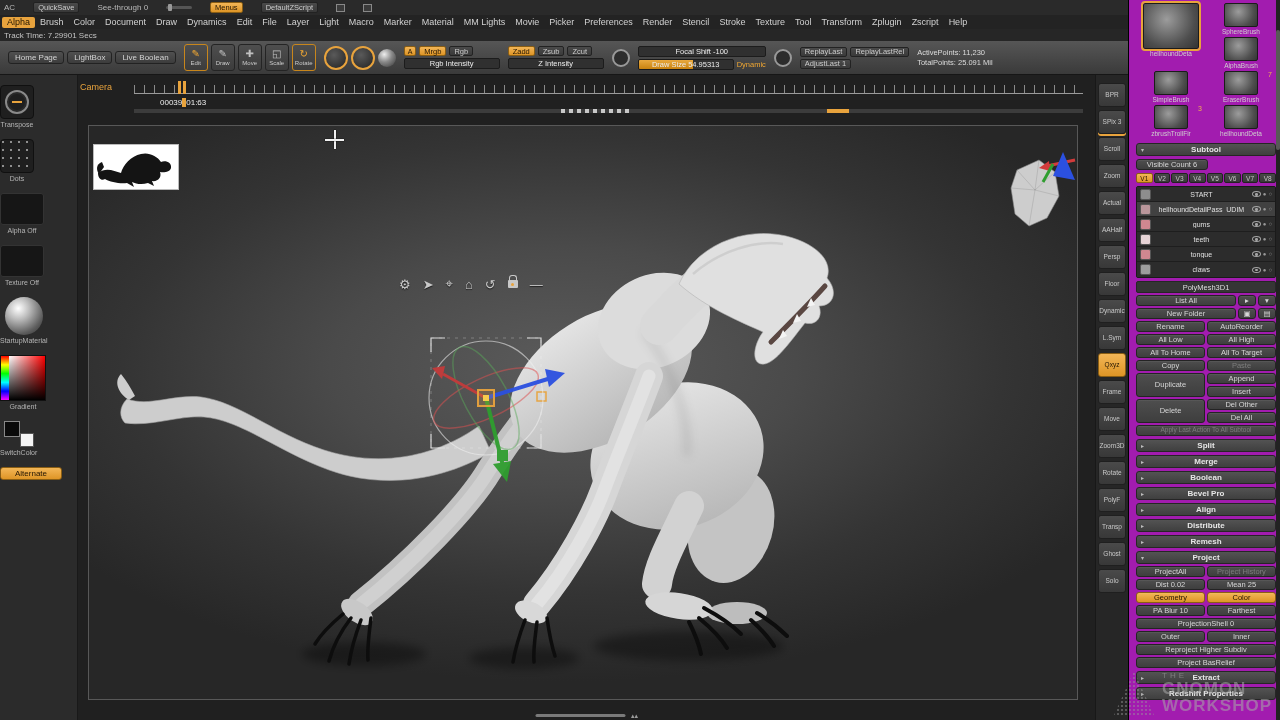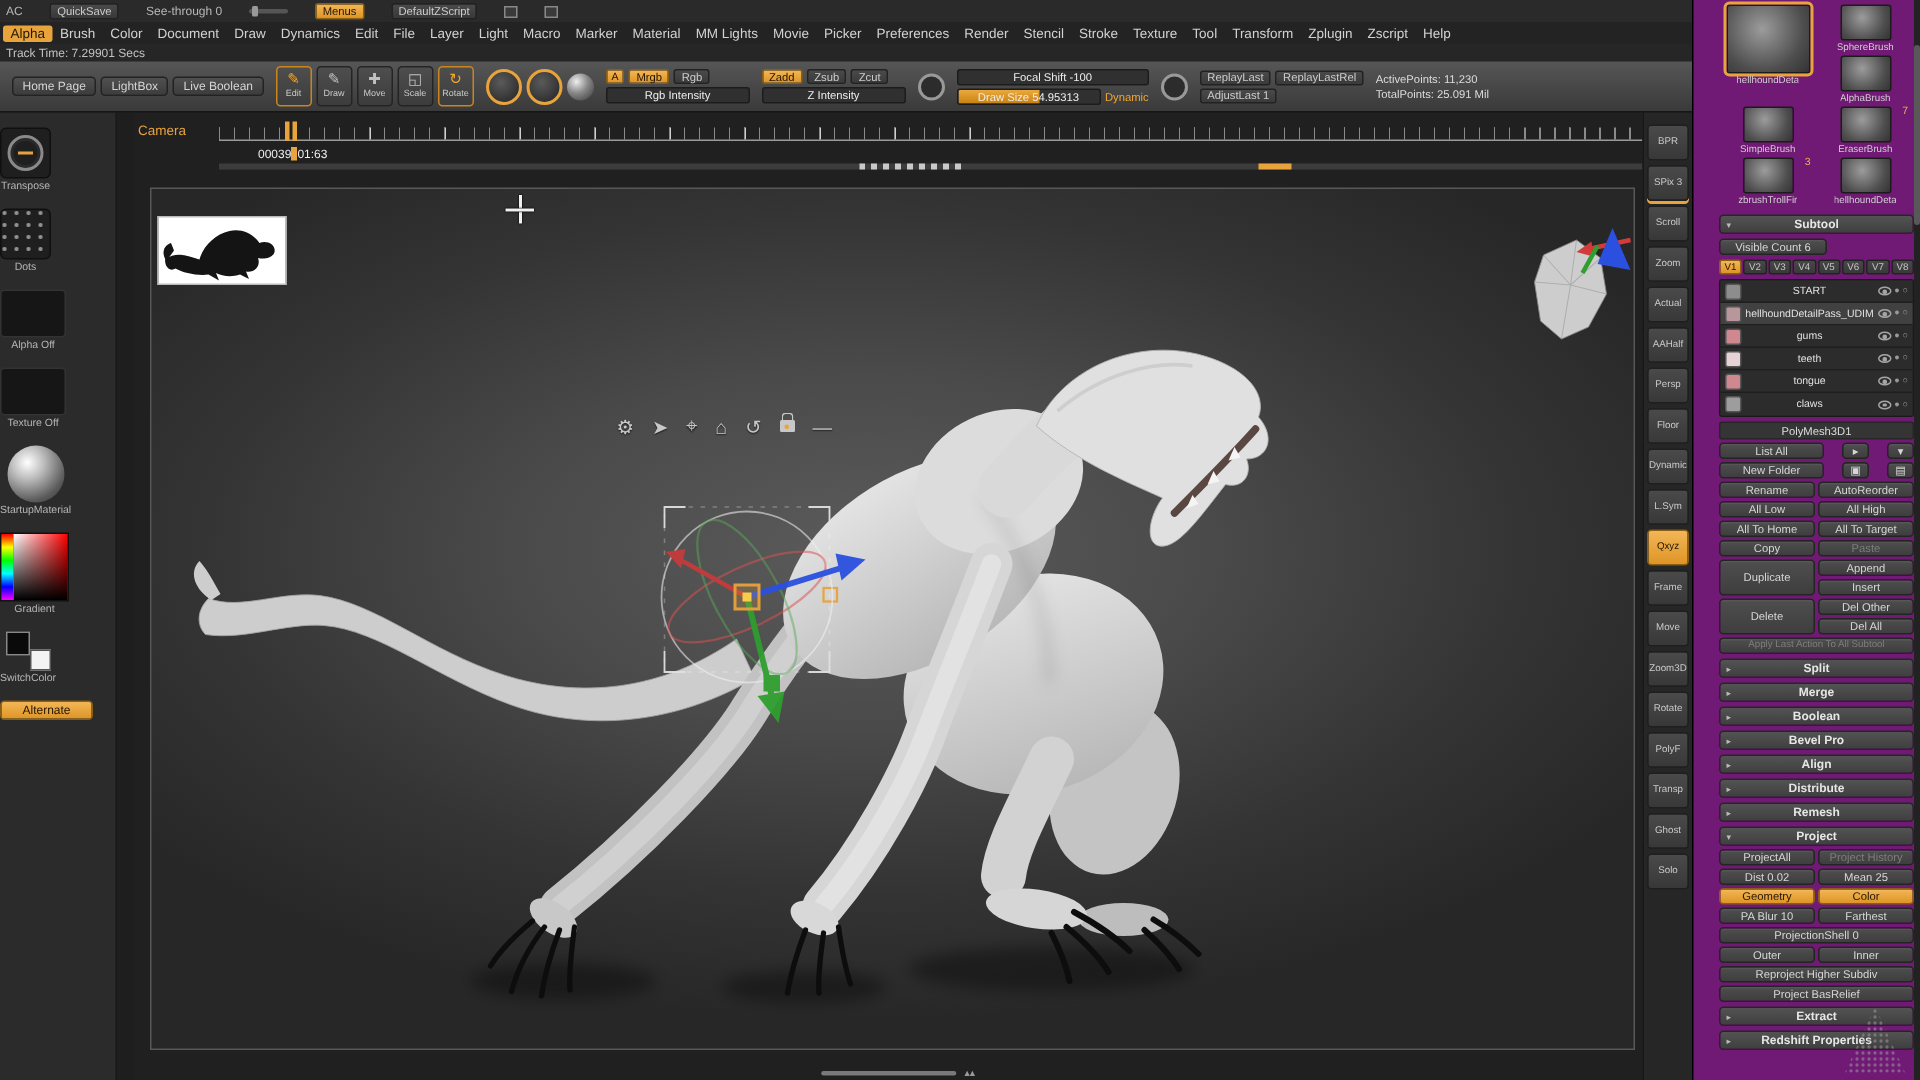--- a/index.html
+++ b/index.html
@@ -53,21 +53,21 @@
   .ic-sphere{width:38px;height:38px;border-radius:50%;background:radial-gradient(circle at 35% 30%,#fff,#bdbdbd 30%,#5c5c5c 70%,#2a2a2a)}
   .ic-gradient{width:46px;height:46px;display:flex;border:1px solid #111}
   .ic-gradient .hue{width:8px;background:linear-gradient(#f00,#ff0,#0f0,#0ff,#00f,#f0f)}
   .ic-gradient .sq{flex:1;background-image:linear-gradient(to bottom,rgba(0,0,0,0),#000),linear-gradient(to right,#fff,#f00)}
   .ic-switch{position:relative;width:30px;height:26px}
   .ic-switch .blk{position:absolute;left:0;top:0;width:16px;height:16px;background:#0a0a0a;border:1px solid #888}
   .ic-switch .wht{position:absolute;right:0;bottom:0;width:14px;height:14px;background:#f4f4f4;border:1px solid #555}
   .alt-btn{width:62px;height:13px;font-size:8px;display:flex;align-items:center;justify-content:center;background:linear-gradient(#f3b657,#de9526);color:#231503;border:1px solid #8a5e14;border-radius:3px;font-family:inherit}
 
   
-  .canvas-region{position:absolute;left:90px;top:75px;width:1017px;height:645px;background:#202020;z-index:1}
+  .canvas-region{position:absolute;left:78px;top:75px;width:1017px;height:645px;background:#202020;z-index:1}
   .cam-label{position:absolute;left:2px;top:7px;font-size:9px;color:#e8a33d}
   .ruler{position:absolute;left:56px;right:12px;top:10px;height:9px;border-bottom:1px solid #9a9a9a;background:repeating-linear-gradient(90deg,#8a8a8a 0 1px,transparent 1px 10px),repeating-linear-gradient(90deg,#cfcfcf 0 1px,transparent 1px 50px)}
   .tl-marker{position:absolute;top:6px;width:3px;height:13px;background:#e8a33d}
   .tl-frame{position:absolute;left:82px;top:23px;display:flex;align-items:center;gap:0;font-size:8px;color:#eee}
   .tl-sep{width:4px;height:9px;background:#e8a33d;display:inline-block}
   .ruler2{position:absolute;left:56px;right:12px;top:34px;height:4px;background:#3c3c3c}
   .ruler2 .oseg{position:absolute;left:73%;width:22px;top:0;bottom:0;background:#e8a33d}
   .ruler2 .lseg{position:absolute;left:45%;width:70px;top:0;bottom:0;background:repeating-linear-gradient(90deg,#c9c9c9 0 4px,transparent 4px 8px)}
   .doc{position:absolute;left:10px;top:50px;width:990px;height:575px;border:1px solid #585858;background:radial-gradient(ellipse 62% 55% at 48% 42%,#5b5b5b 0%,#4a4a4a 38%,#343434 72%,#272727 100%)}
   .doc-logo{position:absolute;left:4px;top:18px;width:86px;height:46px;background:#fff;border:1px solid #bbb}
@@ -84,21 +84,21 @@
   .scrollmarks .bar{width:90px;height:3px;background:#7a7a7a;border-radius:2px}
   .scrollmarks .tri{font-size:7px;color:#9a9a9a;line-height:1}
 
   
   .right-rail{position:absolute;left:1095px;top:75px;width:33px;bottom:0;background:#262626;border-left:1px solid #181818;display:flex;flex-direction:column;align-items:center;padding-top:8px;gap:3px;z-index:5}
   .rail-btn{width:28px;height:24px;display:flex;align-items:center;justify-content:center;background:linear-gradient(#4a4a4a,#383838);border:1px solid #1f1f1f;border-radius:3px;color:#c9c9c9;font-size:6.5px;font-family:inherit;line-height:1;text-align:center;white-space:nowrap;overflow:hidden}
   .rail-btn.accent{background:linear-gradient(#f3b657,#de9526);color:#231503;border-color:#8a5e14}
   .rail-btn.underline{box-shadow:0 2px 0 #e8a33d}
 
   
-  .right-panel{position:absolute;left:1128px;top:0;width:152px;height:720px;background:#701a75;border-left:1px solid #000;display:flex;flex-direction:column;padding:2px 4px 0 17px;z-index:6}
+  .right-panel{position:absolute;left:1128px;top:0;width:152px;height:720px;background:#a21caf;border-left:1px solid #000;display:flex;flex-direction:column;padding:2px 4px 0 7px;z-index:6}
   .panel-scroll{position:absolute;right:0;top:0;bottom:0;width:4px;background:#222}
   .panel-scroll::before{content:'';position:absolute;left:0;right:0;top:30px;height:120px;background:#585858;border-radius:2px}
   .brushes{display:grid;grid-template-columns:1fr 1fr;gap:2px;padding:1px 1px 3px 1px}
   .brush-cell{position:relative;display:flex;flex-direction:column;align-items:center;gap:1px;min-width:0}
   .brush-cell.selected{grid-row:span 2}
   .brush-thumb{width:34px;height:24px;border:1px solid #1b1b1b;border-radius:2px;background:radial-gradient(circle at 42% 35%,#9c9c9c,#4e4e4e 65%,#333)}
   .brush-cell.selected .brush-thumb{width:56px;height:46px;outline:2px solid #e8a33d}
   .brush-name{font-size:6.5px;color:#cfcfcf;max-width:100%;white-space:nowrap;overflow:hidden}
   .brush-badge{position:absolute;top:0;right:3px;font-size:7px;color:#f0b050;z-index:2}
   .brush-badge:empty{display:none}
@@ -116,21 +116,21 @@
   .st-thumb{width:11px;height:11px;border:1px solid #555;border-radius:2px;flex:none}
   .st-name{flex:1;text-align:center;font-size:7px;color:#e0e0e0;white-space:nowrap;overflow:hidden}
   .st-eye{width:9px;height:6px;border:1px solid #a5a5a5;border-radius:50%;position:relative;flex:none}
   .st-eye::after{content:'';position:absolute;left:2.5px;top:1px;width:2.5px;height:2.5px;border-radius:50%;background:#a5a5a5}
   .st-ico{font-size:6px;color:#999;line-height:1}
   .polymesh{height:12px;display:flex;align-items:center;justify-content:center;background:#353535;border:1px solid #262626;border-radius:2px;font-size:7.5px;color:#ddd;margin-top:3px}
   .b{display:flex;align-items:center;justify-content:center;background:linear-gradient(#4e4e4e,#3e3e3e);border:1px solid #242424;border-radius:3px;color:#d6d6d6;font-size:7.5px;height:11px;padding:0 2px;line-height:1;white-space:nowrap;overflow:hidden;font-family:inherit;box-shadow:inset 0 1px 0 rgba(255,255,255,.05)}
   .b.accent{background:linear-gradient(#f3b657,#de9526);color:#231503;border-color:#8a5e14}
   .b.muted{color:#7d7d7d}
   .row2{display:grid;grid-template-columns:1fr 1fr;gap:2px;margin-top:2px}
-  .row3{display:grid;grid-template-columns:1fr 18px 18px;gap:12px;margin-top:2px}
+  .row3{display:grid;grid-template-columns:1fr 18px 18px;gap:2px;margin-top:2px}
   .dup-row{display:grid;grid-template-columns:1fr 1fr;gap:2px;margin-top:2px}
   .dup-row .tall{height:24px}
   .stack{display:flex;flex-direction:column;gap:2px}
   .apply-last{margin-top:2px;height:11px;font-size:6.5px}
   .sections{display:flex;flex-direction:column}
   .proj-rows{display:flex;flex-direction:column}
   .watermark{position:absolute;right:8px;bottom:2px;display:flex;align-items:center;gap:6px;opacity:.55;z-index:40;pointer-events:none}
   .wm-text{color:#a8a8a8;line-height:1;text-align:left}
   .wm-the{font-size:8px;letter-spacing:3px}
   .wm-big{font-size:17px;font-weight:bold;letter-spacing:1px}
@@ -826,13 +826,18 @@
 
 <div class="watermark">
   <svg width="44" height="50" viewBox="0 0 44 50">
     <defs>
       <pattern id="wmdots" width="4" height="4" patternUnits="userSpaceOnUse">
           <circle cx="2" cy="2" r="1.1" fill="#9a9a9a"></circle>
         </pattern>
     </defs>
     <polygon points="22,3 42,47 2,47" fill="url(#wmdots)"></polygon>
   </svg>
+  <div class="wm-text">
+    <div class="wm-the">THE</div>
+    <div class="wm-big">GNOMON</div>
+    <div class="wm-big">WORKSHOP</div>
+  </div>
 </div>
 
 </body></html>

